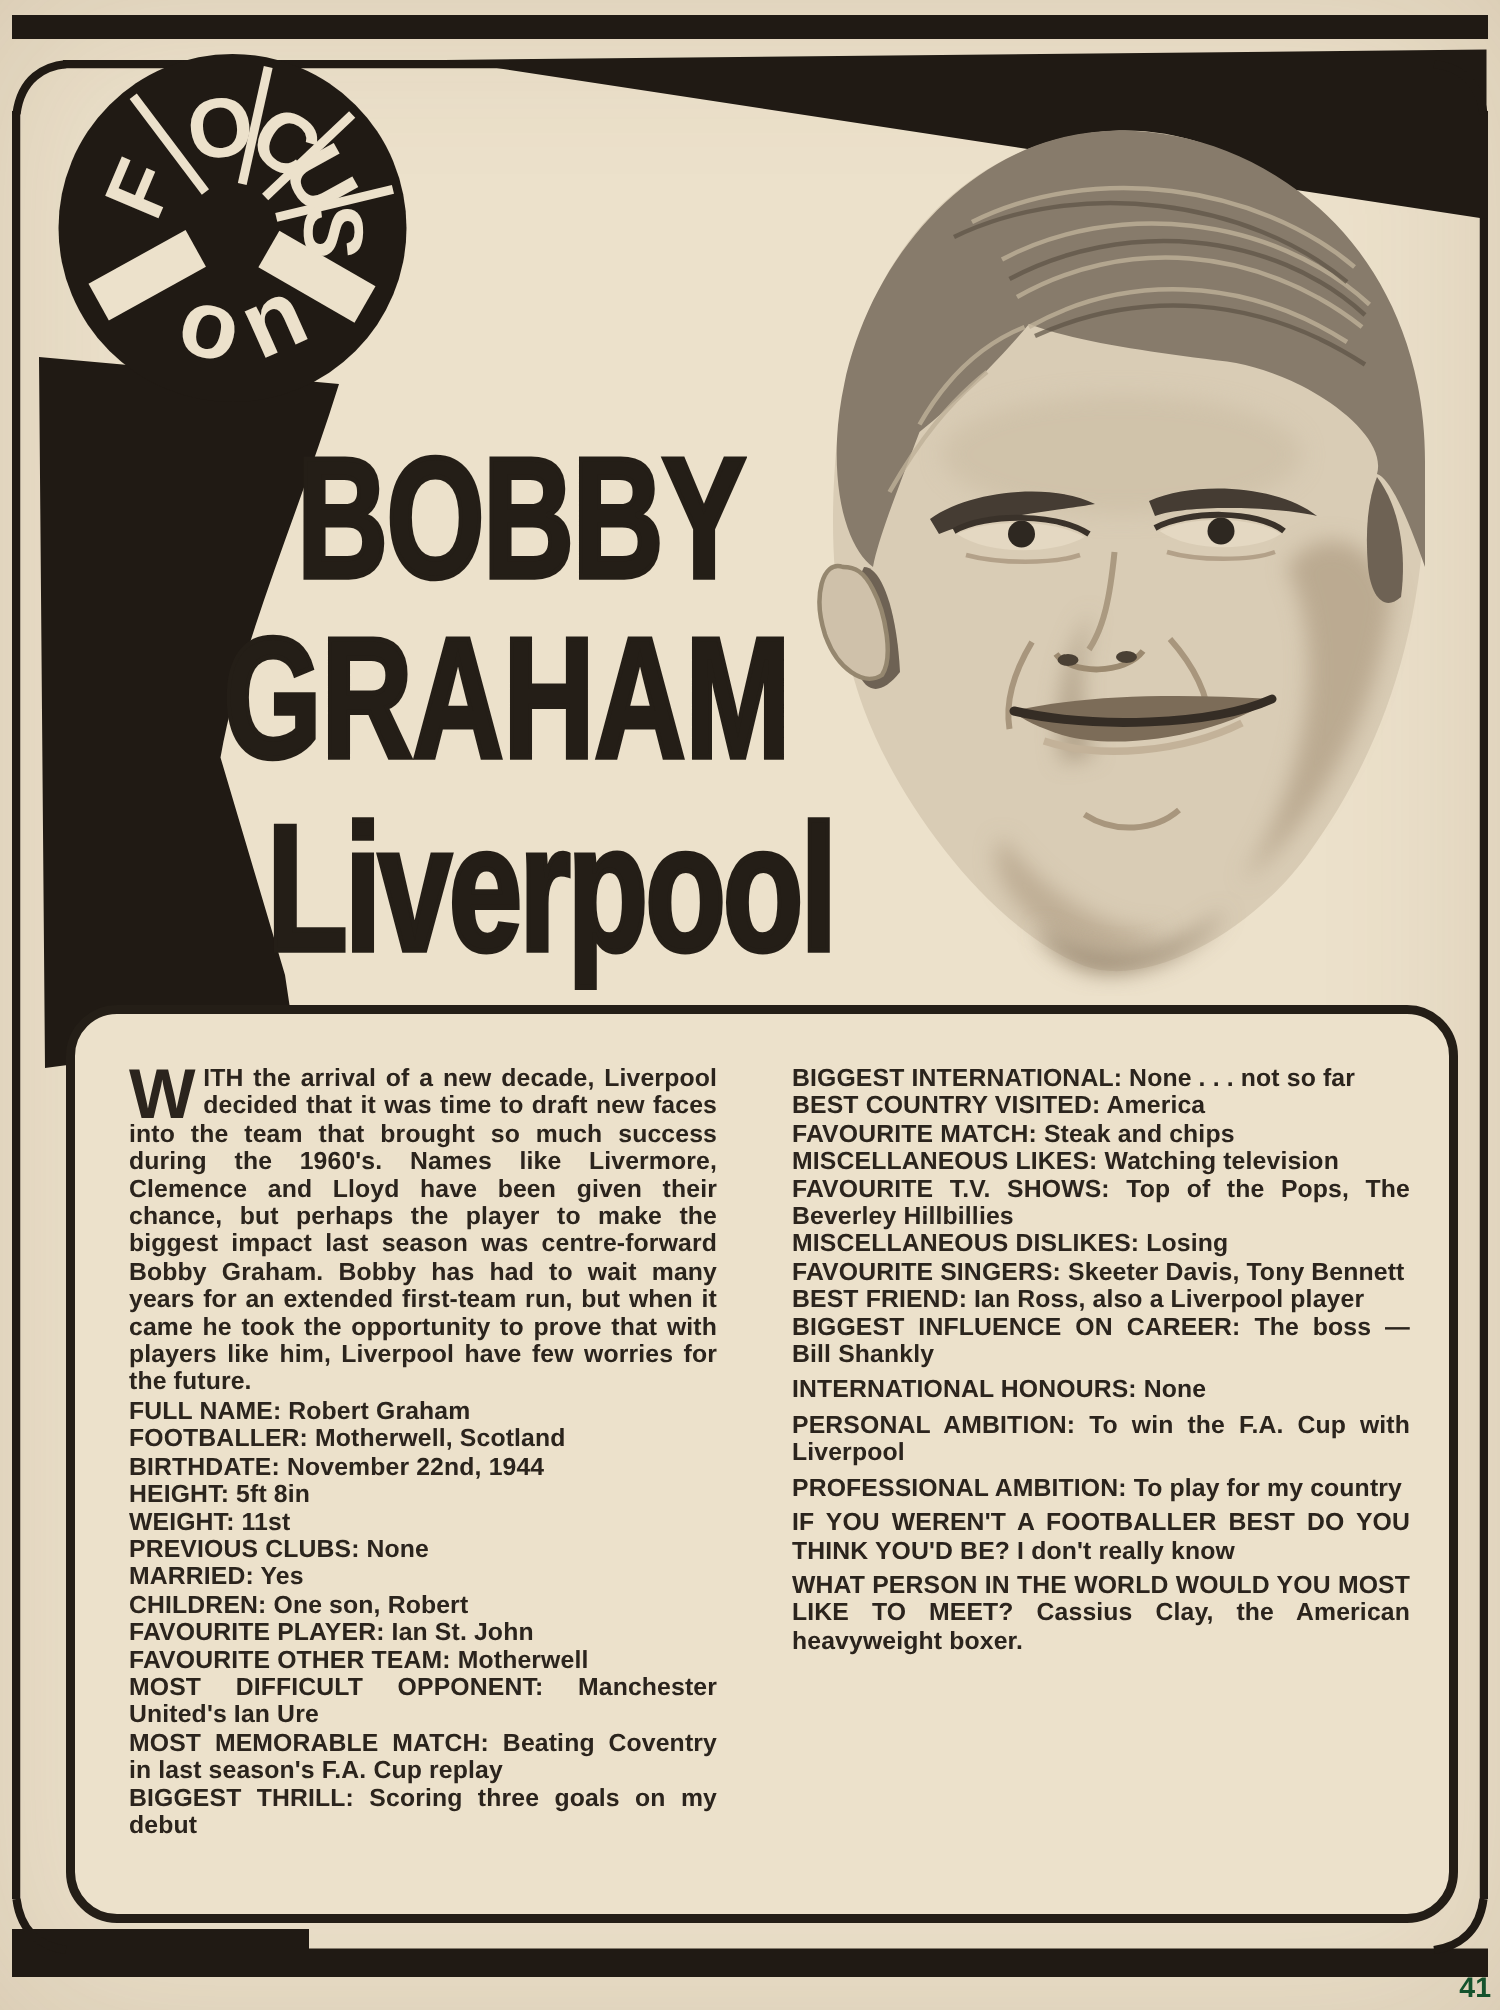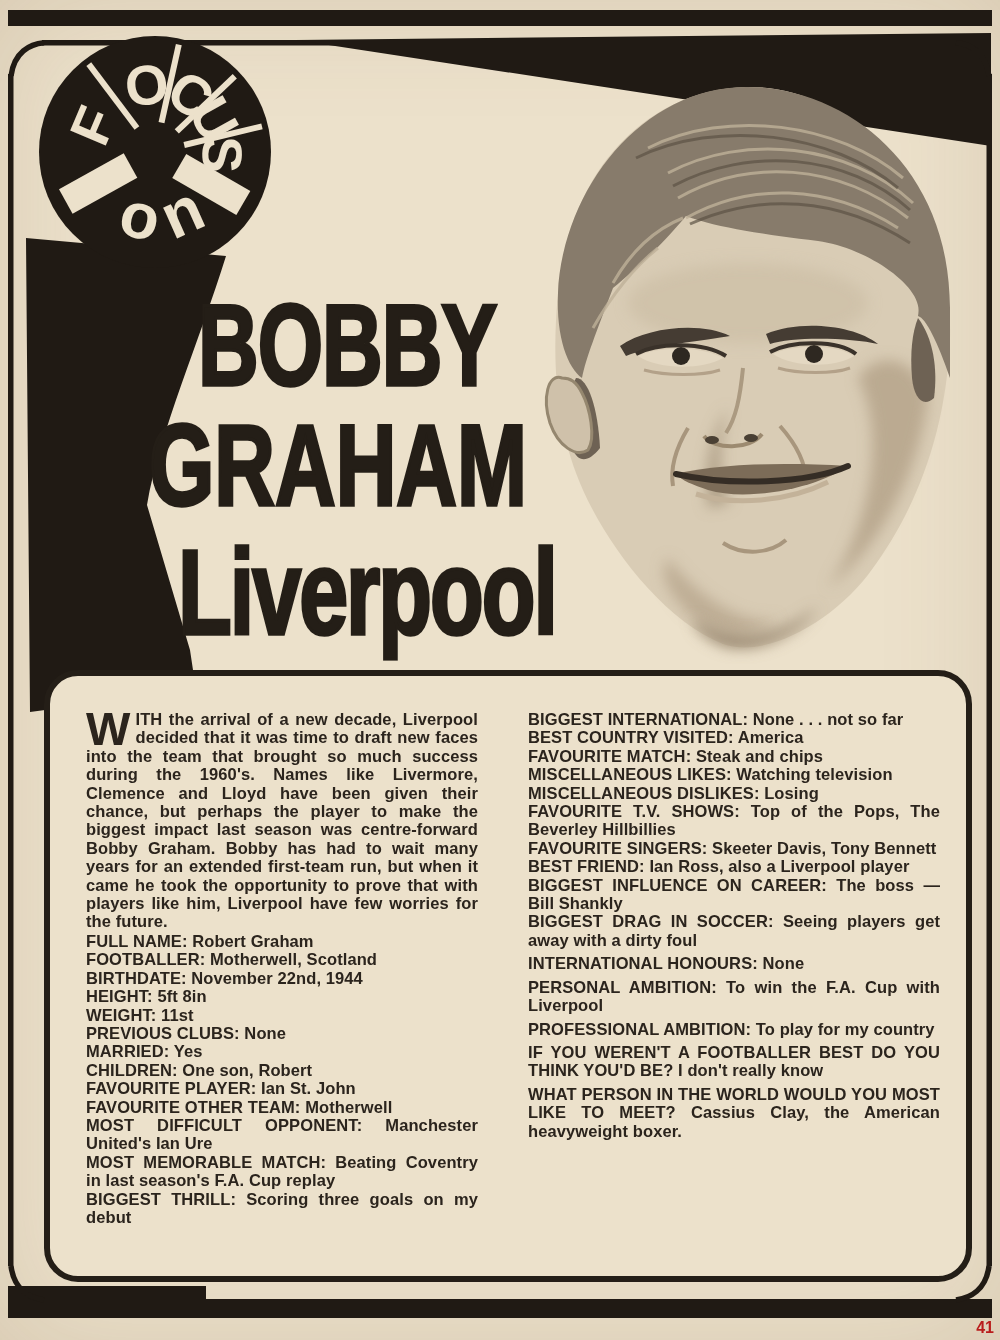--- a/index.html
+++ b/index.html
@@ -39,21 +39,21 @@
     transform:scaleY(1.36); transform-origin:top left;
   }
   .t1{left:198px; top:288px; font-size:84px; letter-spacing:-1px;}
   .t2{left:149px; top:408px; font-size:84px; letter-spacing:0px;}
   .t3{left:178px; top:533px; font-size:88px; letter-spacing:-2px;}
   
   .portrait{position:absolute; left:518px; top:78px; z-index:3;}
   
   .page-num{
     position:absolute; right:6px; bottom:3px; z-index:5;
-    font-size:16px; font-weight:bold; color:#b91c1c;
+    font-size:19px; font-weight:bold; color:#14532d;
   }
 </style>
 </head>
 <body>
 
 <div class="page">
 
   <svg class="frame-svg" width="1000" height="1340" viewBox="0 0 1000 1340">
     <g fill="#201a14">
 
@@ -123,26 +123,25 @@
           <div class="fact"><span class="flabel">MOST MEMORABLE MATCH:</span><span class="fvalue"> Beating Coventry in last season's F.A. Cup replay</span></div>
           <div class="fact"><span class="flabel">BIGGEST THRILL:</span><span class="fvalue"> Scoring three goals on my debut</span></div>
         </div>
     </div>
     <div class="col col-right">
       <div id="facts-right">
           <div class="fact"><span class="flabel">BIGGEST INTERNATIONAL:</span><span class="fvalue"> None . . . not so far</span></div>
           <div class="fact"><span class="flabel">BEST COUNTRY VISITED:</span><span class="fvalue"> America</span></div>
           <div class="fact"><span class="flabel">FAVOURITE MATCH:</span><span class="fvalue"> Steak and chips</span></div>
           <div class="fact"><span class="flabel">MISCELLANEOUS LIKES:</span><span class="fvalue"> Watching television</span></div>
+          <div class="fact"><span class="flabel">FAVOURITE T.V. SHOWS:</span><span class="fvalue"> Top of the Pops, The Beverley Hillbillies</span></div>
           <div class="fact"><span class="flabel">MISCELLANEOUS DISLIKES:</span><span class="fvalue"> Losing</span></div>
-          <div class="fact"><span class="flabel">FAVOURITE T.V. SHOWS:</span><span class="fvalue"> Top of the Pops, The Beverley Hillbillies</span></div>
           <div class="fact"><span class="flabel">FAVOURITE SINGERS:</span><span class="fvalue"> Skeeter Davis, Tony Bennett</span></div>
           <div class="fact"><span class="flabel">BEST FRIEND:</span><span class="fvalue"> Ian Ross, also a Liverpool player</span></div>
           <div class="fact"><span class="flabel">BIGGEST INFLUENCE ON CAREER:</span><span class="fvalue"> The boss — Bill Shankly</span></div>
-          <div class="fact"><span class="flabel">BIGGEST DRAG IN SOCCER:</span><span class="fvalue"> Seeing players get away with a dirty foul</span></div>
           <div class="fact gap"><span class="flabel">INTERNATIONAL HONOURS:</span><span class="fvalue"> None</span></div>
           <div class="fact gap"><span class="flabel">PERSONAL AMBITION:</span><span class="fvalue"> To win the F.A. Cup with Liverpool</span></div>
           <div class="fact gap"><span class="flabel">PROFESSIONAL AMBITION:</span><span class="fvalue"> To play for my country</span></div>
           <div class="fact gap"><span class="flabel">IF YOU WEREN'T A FOOTBALLER BEST DO YOU THINK YOU'D BE?</span><span class="fvalue"> I don't really know</span></div>
           <div class="fact gap"><span class="flabel">WHAT PERSON IN THE WORLD WOULD YOU MOST LIKE TO MEET?</span><span class="fvalue"> Cassius Clay, the American heavyweight boxer.</span></div>
         </div>
     </div>
   </div>
 
   <svg class="portrait" width="452" height="586" viewBox="0 0 452 586">

